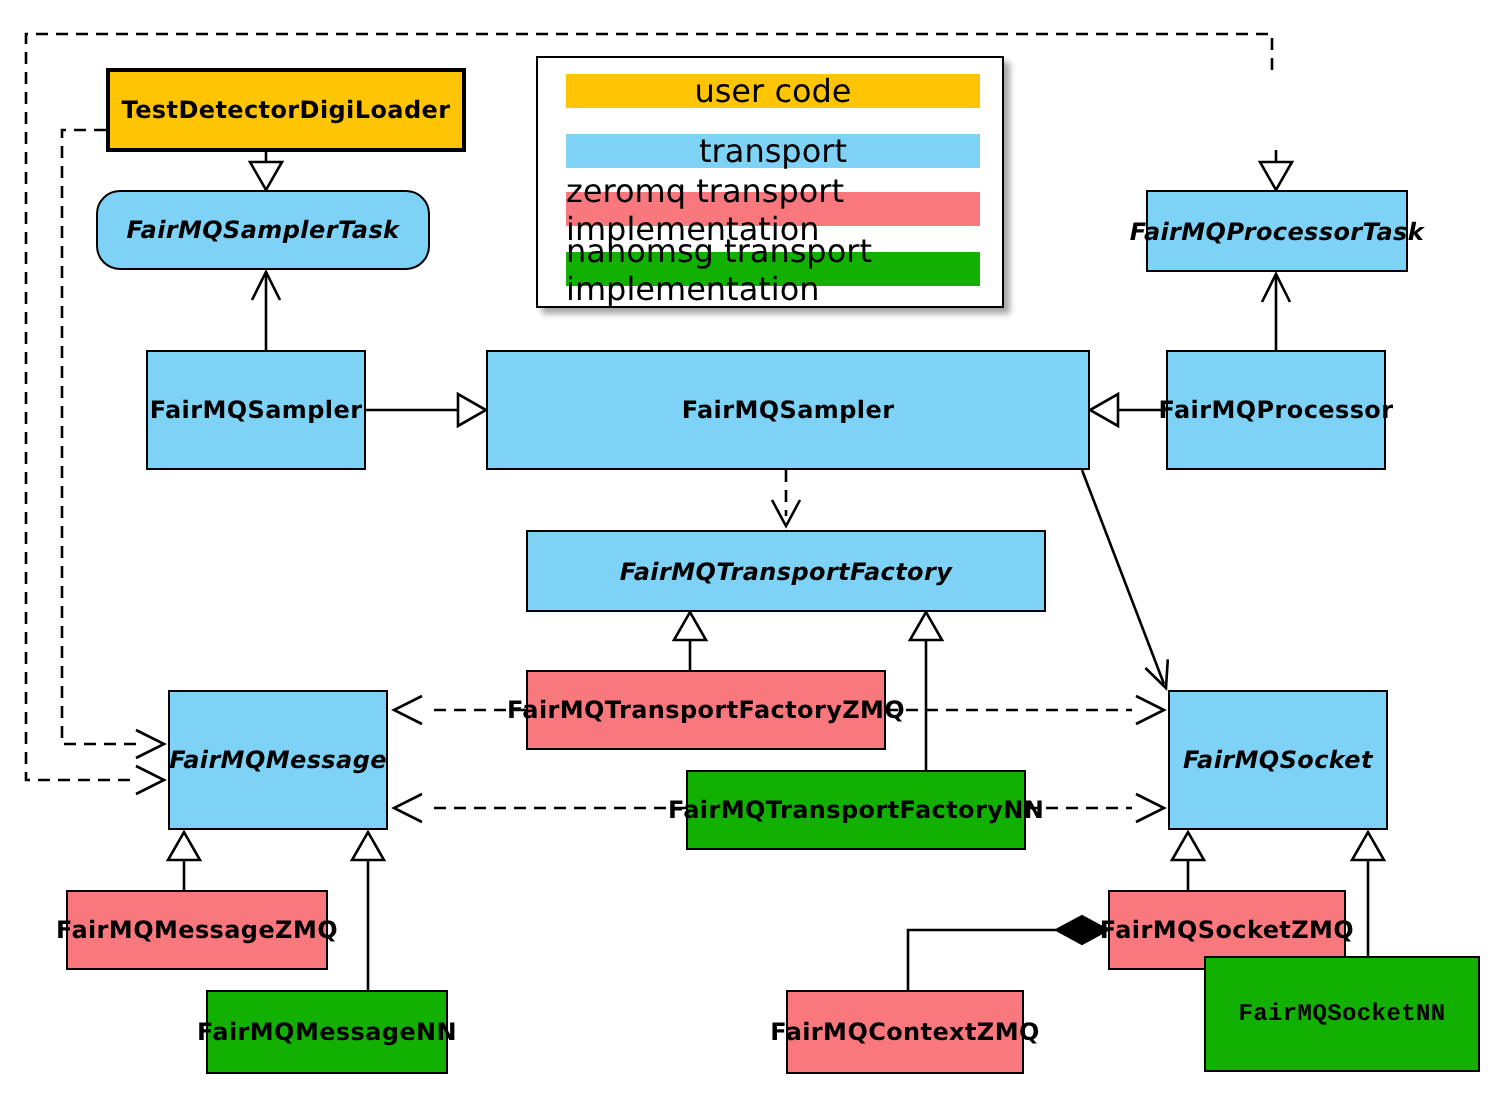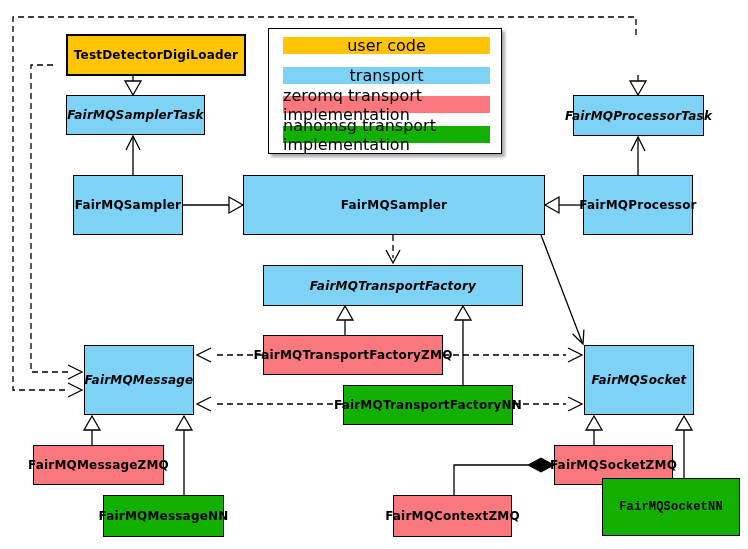--- a/index.html
+++ b/index.html
@@ -177,23 +177,23 @@
     </g>
   </svg>
 
   <div class="legend">
     <div class="legend-bar lb-0">user code</div>
     <div class="legend-bar lb-1">transport</div>
     <div class="legend-bar lb-3">nanomsg transport implementation</div>
     <div class="legend-bar lb-2">zeromq transport implementation</div>
   </div>
 
-  <div class="node n-user" style="left:53px; top:34px; width:180px; height:42px;margin-left:13px;">TestDetectorDigiLoader</div>
-
-  <div class="node n-fw abstract" style="left:66px; top:95px; width:139px; height:40px;">FairMQSamplerTask</div>
+  <div class="node n-user" style="left:53px; top:34px; width:180px; height:42px;">TestDetectorDigiLoader</div>
+
+  <div class="node n-fw abstract" style="left:48px; top:95px; width:167px; height:40px;border-radius:12px;">FairMQSamplerTask</div>
 
   <div class="node n-fw" style="left:73px; top:175px; width:110px; height:60px;">FairMQSampler</div>
 
 
   <div class="node n-fw abstract" style="left:573px; top:95px; width:131px; height:41px;">FairMQProcessorTask</div>
 
   <div class="node n-fw" style="left:583px; top:175px; width:110px; height:60px;">FairMQProcessor</div>
 
   <div class="node n-fw" style="left:243px; top:175px; width:302px; height:60px;">FairMQSampler</div>
 

